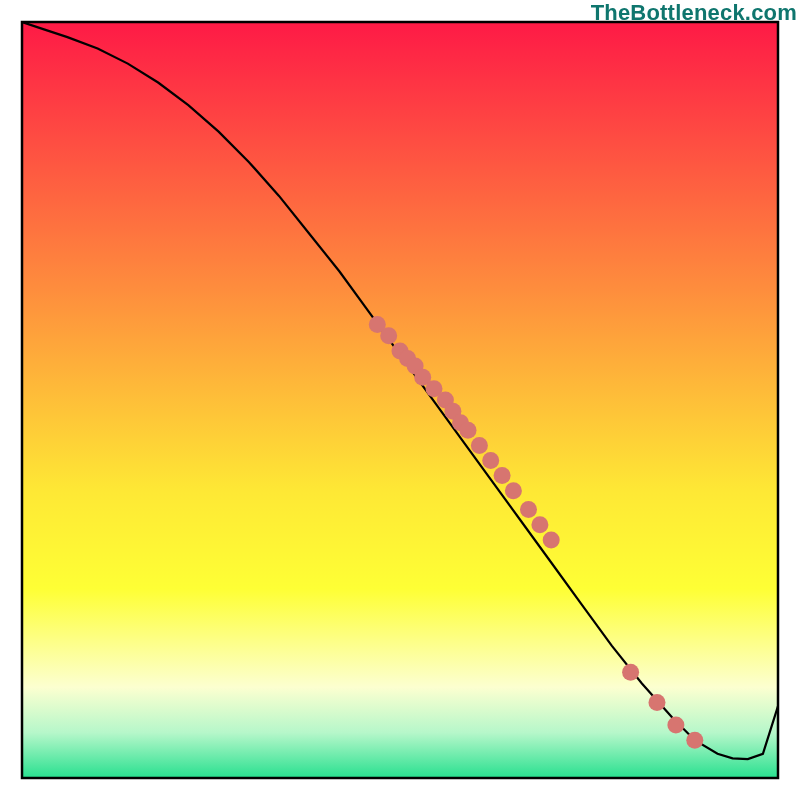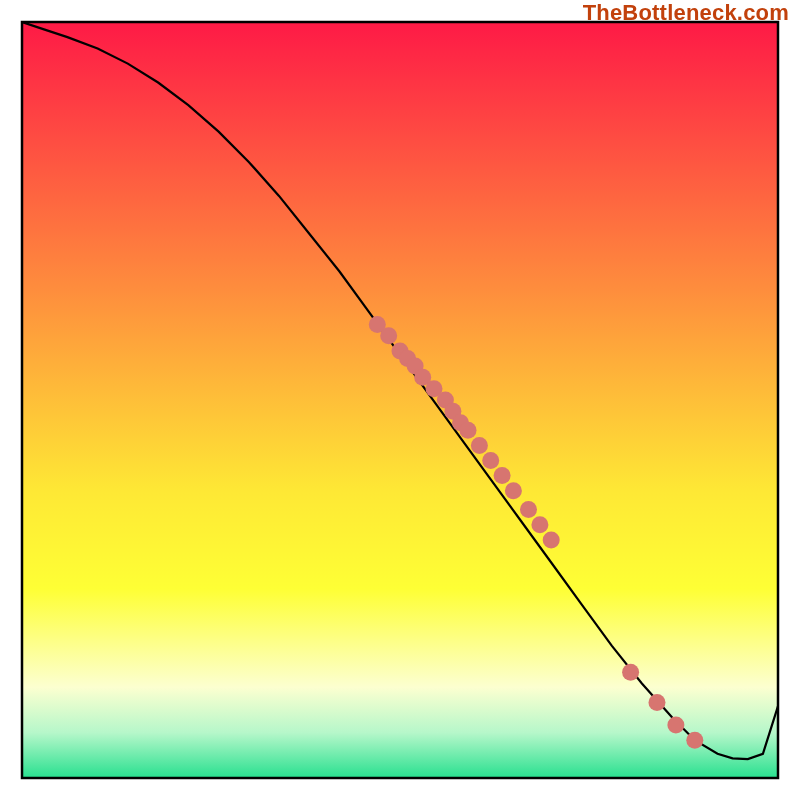--- a/index.html
+++ b/index.html
@@ -14,25 +14,25 @@
     position: relative;
     width: 800px;
     height: 800px;
   }
   svg {
     display: block;
   }
   .watermark {
     position: absolute;
     top: 0px;
-    right: 11px;
+    right: 3px;
     font-family: Arial, Helvetica, sans-serif;
     font-size: 22px;
     font-weight: bold;
-    color: #c2410c;
+    color: #0f766e;
     letter-spacing: 0.2px;
   }
 </style>
 </head>
 <body>
 
 <div class="chart-container">
   <svg id="chart-svg" width="800" height="800" viewBox="0 0 800 800">
     <defs>
       <linearGradient id="bg-grad" x1="0" y1="0" x2="0" y2="1">

